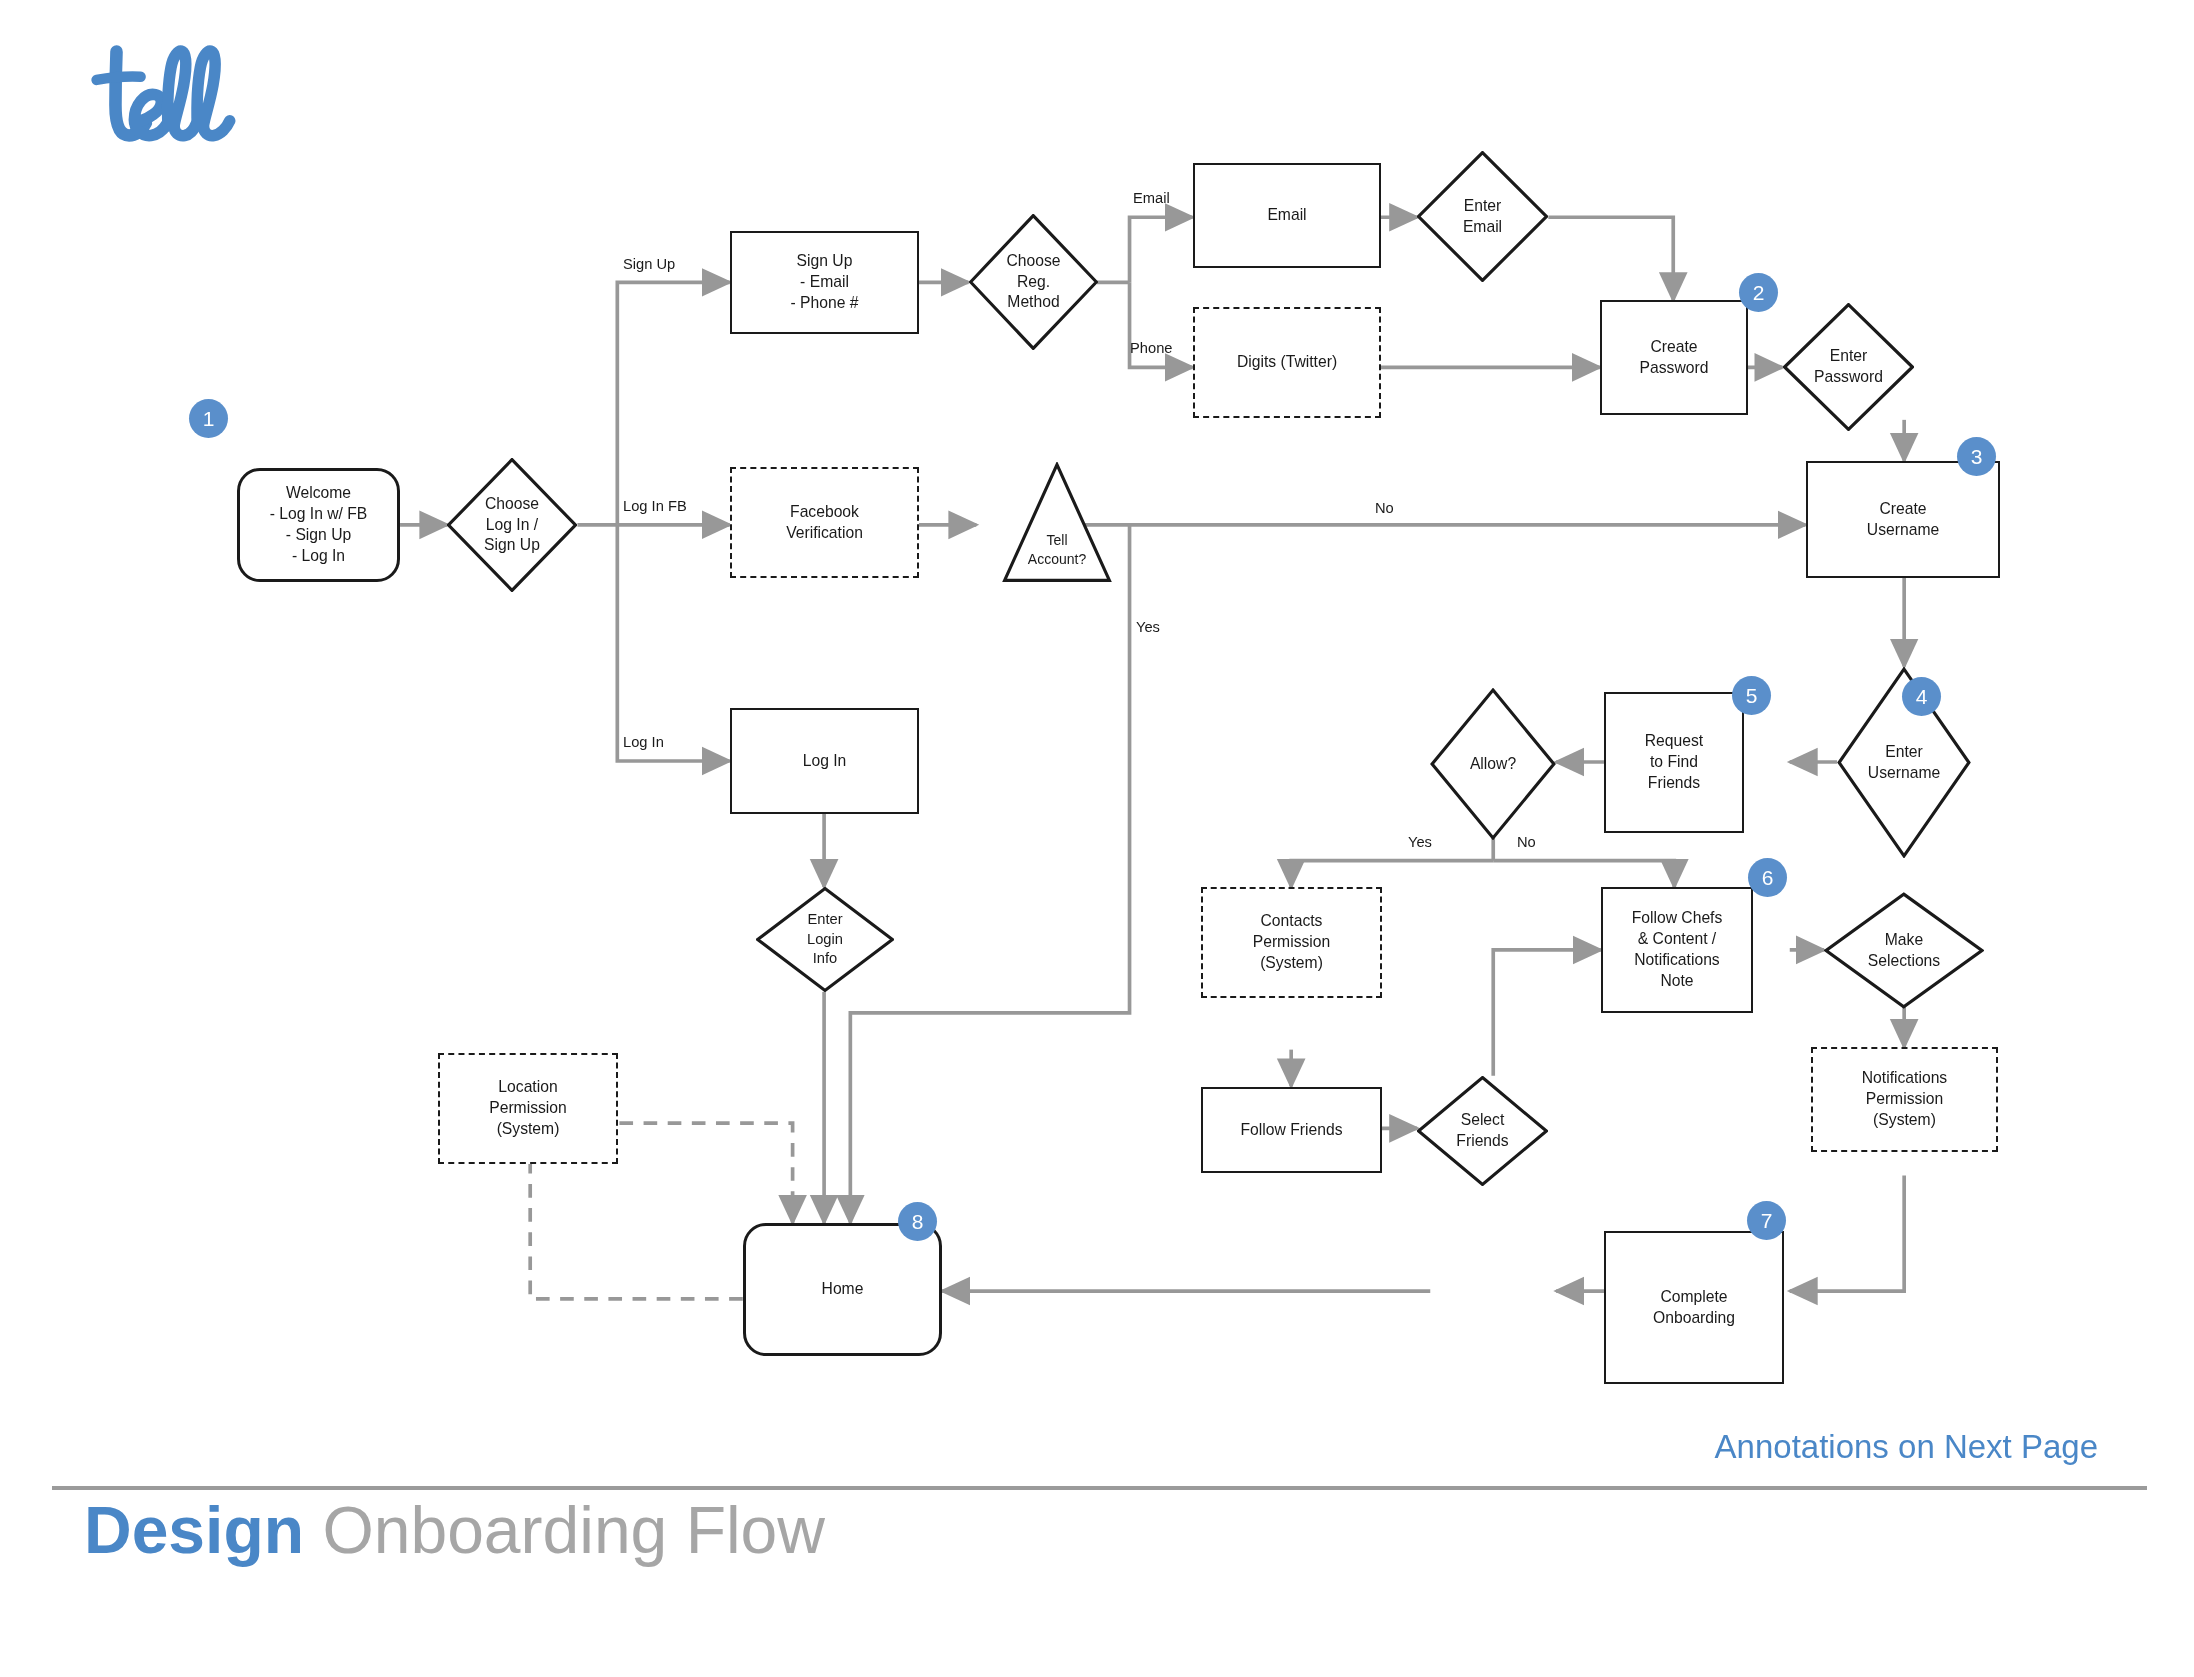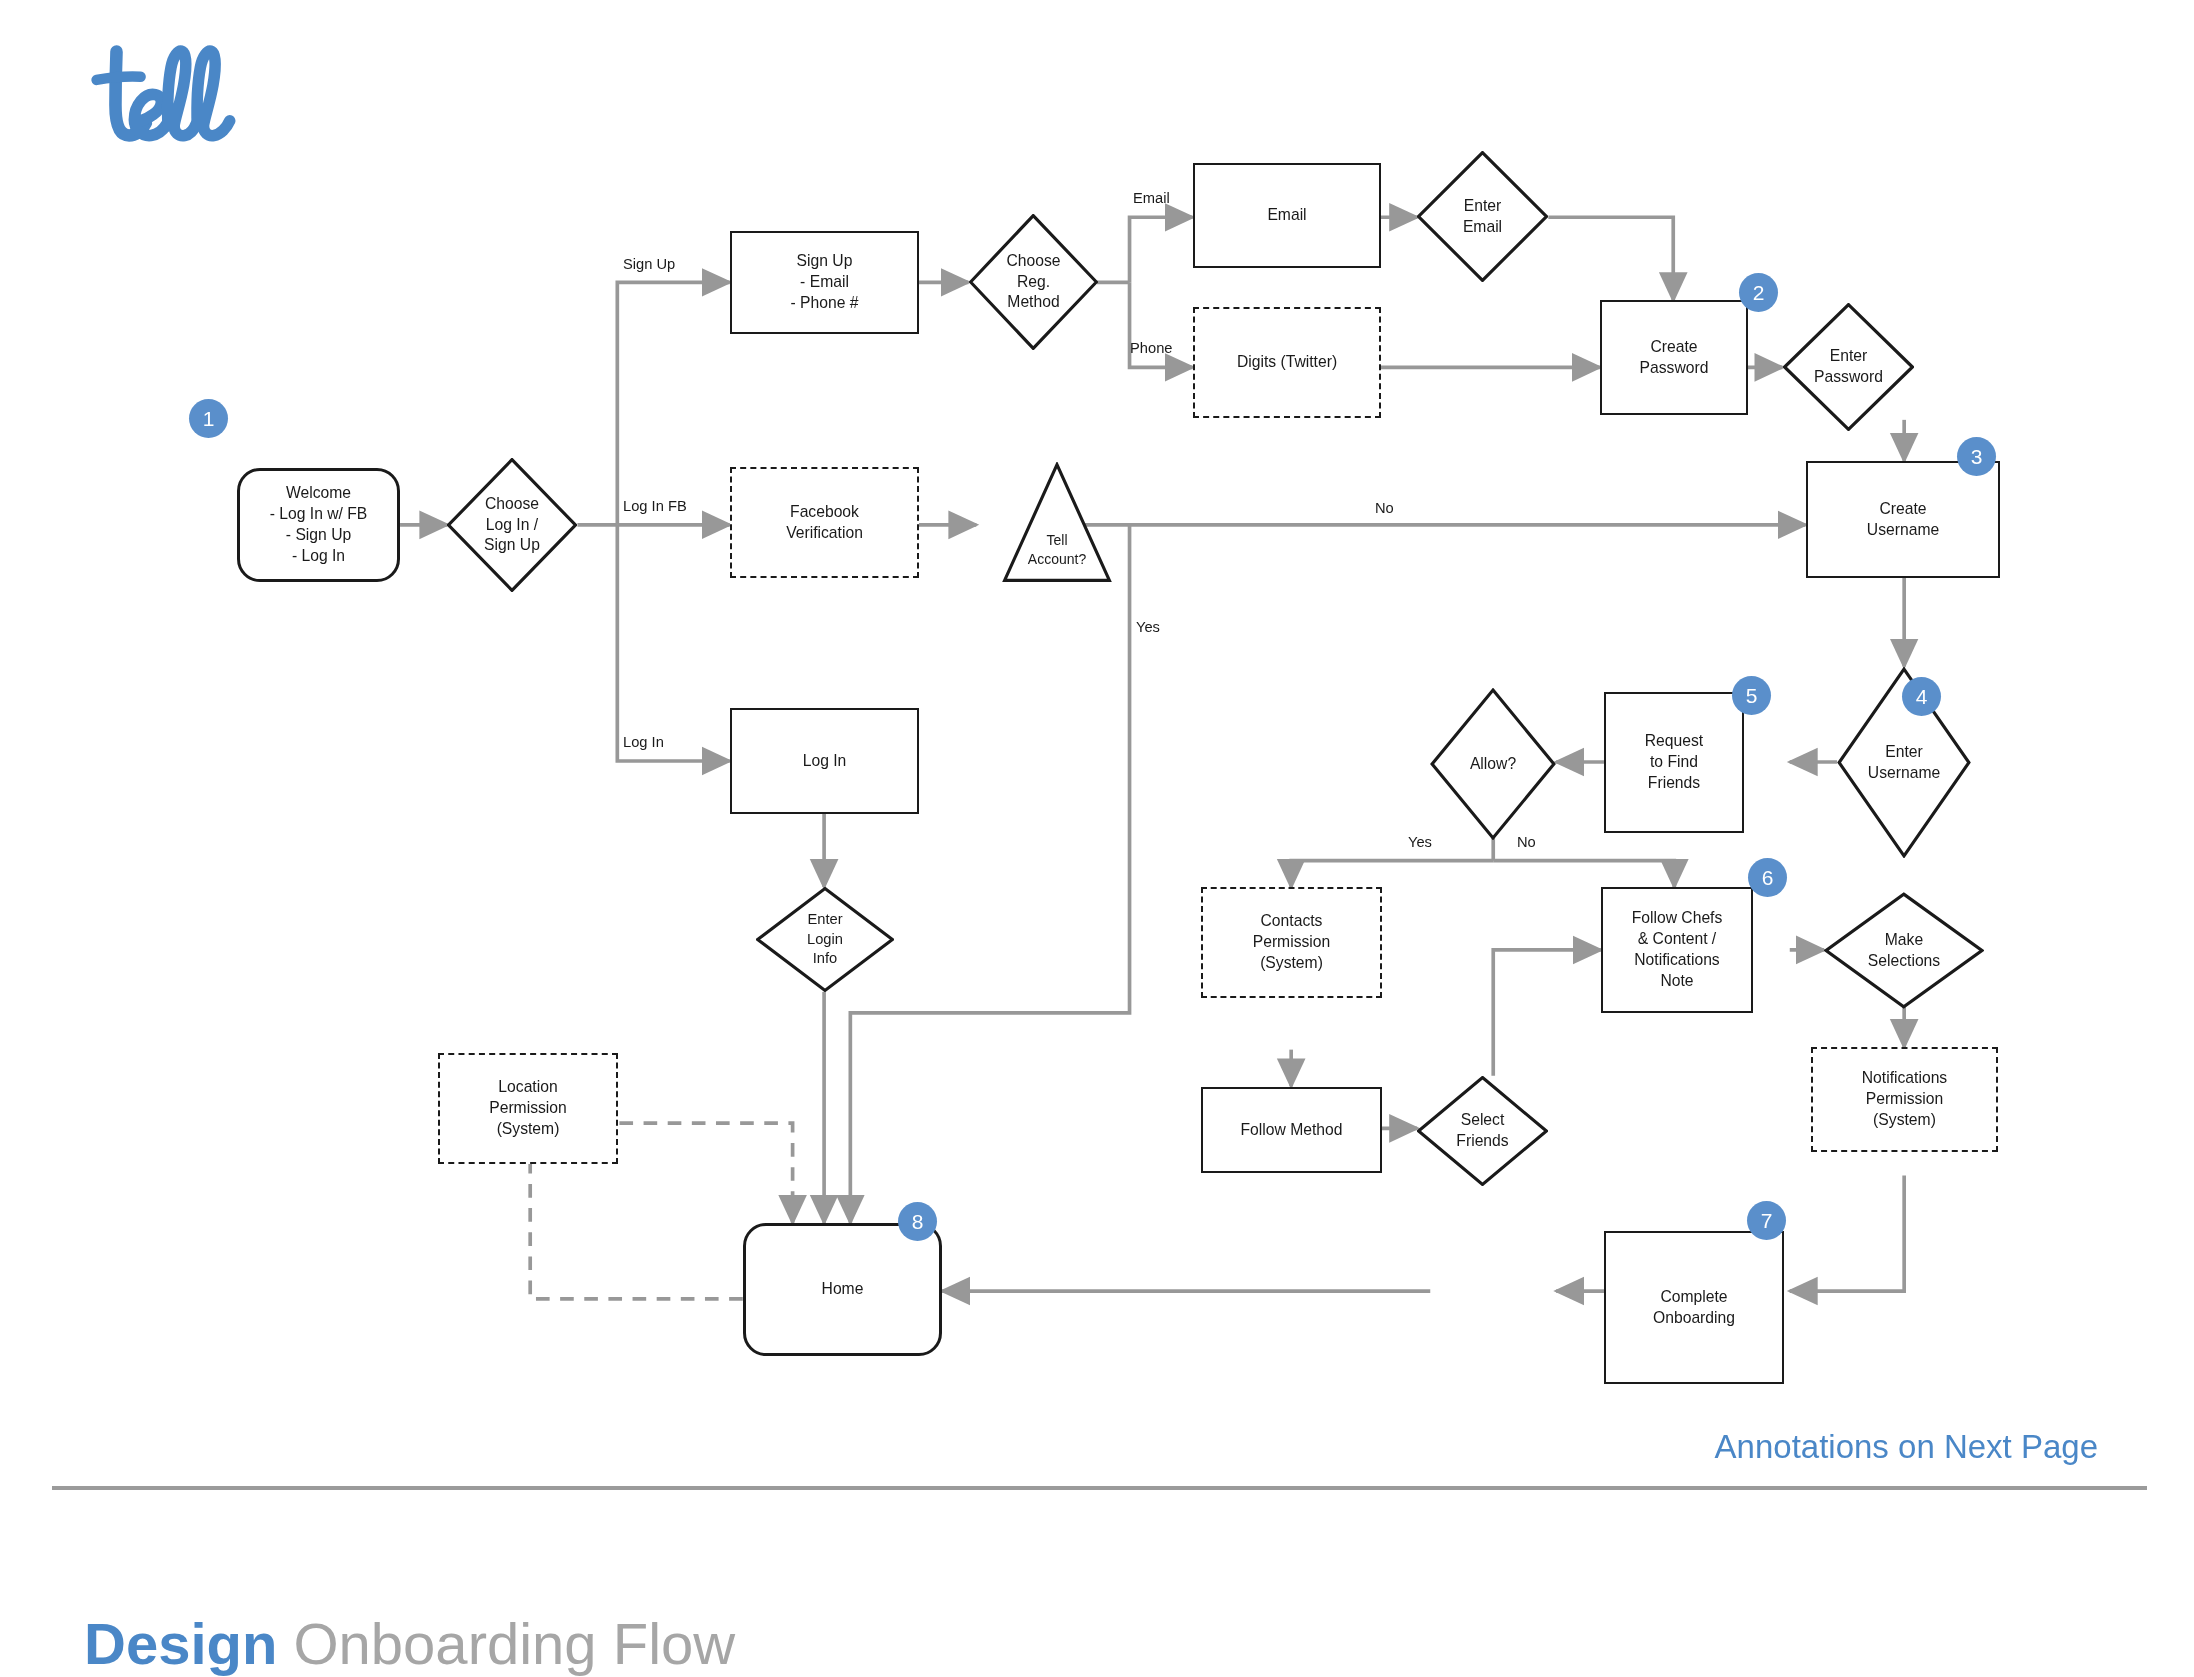--- a/index.html
+++ b/index.html
@@ -115,22 +115,22 @@
     left: 52px;
     top: 1486px;
     width: 2095px;
     height: 3.7px;
     background: #9b9b9b;
     z-index: 30;
   }
   #title {
     position: absolute;
     left: 84px;
-    top: 1610px;
-    font-size: 58px;
+    top: 1492px;
+    font-size: 66px;
     z-index: 30;
     white-space: nowrap;
   }
   #title .strong {
     color: #4a87c7;
     font-weight: bold;
   }
   #title .light {
     color: #a6a6a6;
   }
@@ -351,21 +351,21 @@
     <span class="node-label">Allow?</span>
   </div>
 
   <div class="node dashed" style="left:1201px; top:887px; width:181px; height:111px;">
     <span class="node-label">Contacts
 Permission
 (System)</span>
   </div>
 
   <div class="node rect" style="left:1201px; top:1087px; width:181px; height:86px;">
-    <span class="node-label">Follow Method</span>
+    <span class="node-label">Follow Friends</span>
   </div>
 
   <div class="node diamond" style="left:1417px; top:1076px; width:131px; height:110px;">
     <svg class="shape-svg" viewBox="0 0 250 210" preserveAspectRatio="none">
       <polygon points="125,3 247,105 125,207 3,105" fill="#fff" stroke="#1a1a1a" stroke-width="6"></polygon>
     </svg>
     <span class="node-label">Select
 Friends</span>
   </div>
 

